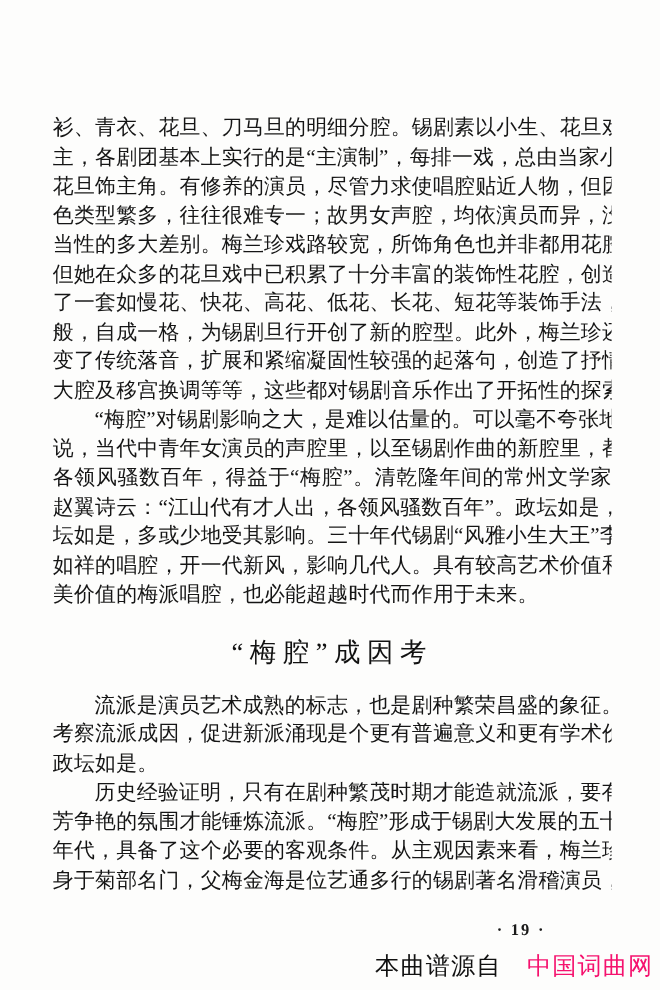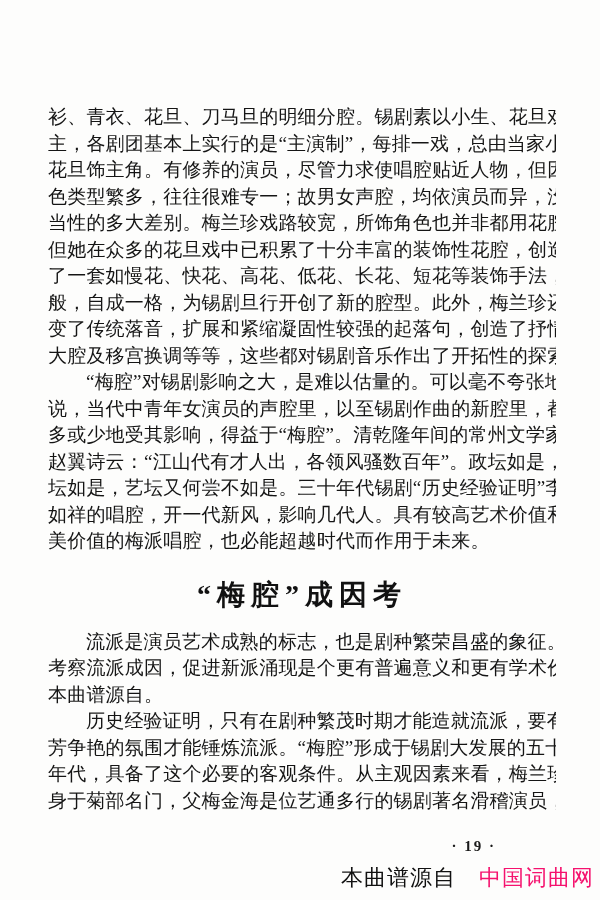--- a/index.html
+++ b/index.html
@@ -33,23 +33,23 @@
     overflow: hidden;
     letter-spacing: 0.2px;
   }
   .line.indent { text-indent: 2em; }
   .line.short {
     text-align: center;
     text-align-last: left;
   }
   .heading {
     margin: 26px 0 21px 0;
-    font-size: 28px;
+    font-size: 24px;
     line-height: 27px;
-    font-weight: bold;
+    font-weight: normal;
     text-align: center;
     letter-spacing: 6px;
     color: #111;
   }
   .page-number {
     margin-top: 24px;
     font-size: 15px;
     font-weight: bold;
     text-align: right;
     padding-right: 60px;
@@ -86,31 +86,31 @@
         <div class="line">当性的多大差别。梅兰珍戏路较宽，所饰角色也并非都用花腔；</div>
         <div class="line">但她在众多的花旦戏中已积累了十分丰富的装饰性花腔，创造</div>
         <div class="line">了一套如慢花、快花、高花、低花、长花、短花等装饰手法，超越一</div>
         <div class="line">般，自成一格，为锡剧旦行开创了新的腔型。此外，梅兰珍还改</div>
         <div class="line">变了传统落音，扩展和紧缩凝固性较强的起落句，创造了抒情性</div>
         <div class="line">大腔及移宫换调等等，这些都对锡剧音乐作出了开拓性的探索。</div>
       </div>
     <div class="para" id="para-1">
         <div class="line indent">“梅腔”对锡剧影响之大，是难以估量的。可以毫不夸张地</div>
         <div class="line">说，当代中青年女演员的声腔里，以至锡剧作曲的新腔里，都或</div>
-        <div class="line">多或少地受其影响，得益于“梅腔”。清乾隆年间的常州文学家</div>
+        <div class="line">各领风骚数百年，得益于“梅腔”。清乾隆年间的常州文学家</div>
         <div class="line">赵翼诗云：“江山代有才人出，各领风骚数百年”。政坛如是，文</div>
-        <div class="line">坛如是，艺坛又何尝不如是。三十年代锡剧“历史经验证明”李</div>
+        <div class="line">坛如是，多或少地受其影响。三十年代锡剧“风雅小生大王”李</div>
         <div class="line">如祥的唱腔，开一代新风，影响几代人。具有较高艺术价值和审</div>
         <div class="line short">美价值的梅派唱腔，也必能超越时代而作用于未来。</div>
       </div>
     <h2 class="heading">“梅腔”成因考</h2>
     <div class="para" id="para-2">
         <div class="line indent">流派是演员艺术成熟的标志，也是剧种繁荣昌盛的象征。</div>
         <div class="line">考察流派成因，促进新派涌现是个更有普遍意义和更有学术价</div>
-        <div class="line short">本曲谱源自。</div>
+        <div class="line short">政坛如是。</div>
       </div>
     <div class="para" id="para-3">
         <div class="line indent">历史经验证明，只有在剧种繁茂时期才能造就流派，要有群</div>
         <div class="line">芳争艳的氛围才能锤炼流派。“梅腔”形成于锡剧大发展的五十</div>
         <div class="line">年代，具备了这个必要的客观条件。从主观因素来看，梅兰珍出</div>
         <div class="line">身于菊部名门，父梅金海是位艺通多行的锡剧著名滑稽演员，母</div>
       </div>
     <div class="page-number">· 19 ·</div>
   </main>
   <footer class="footer">

